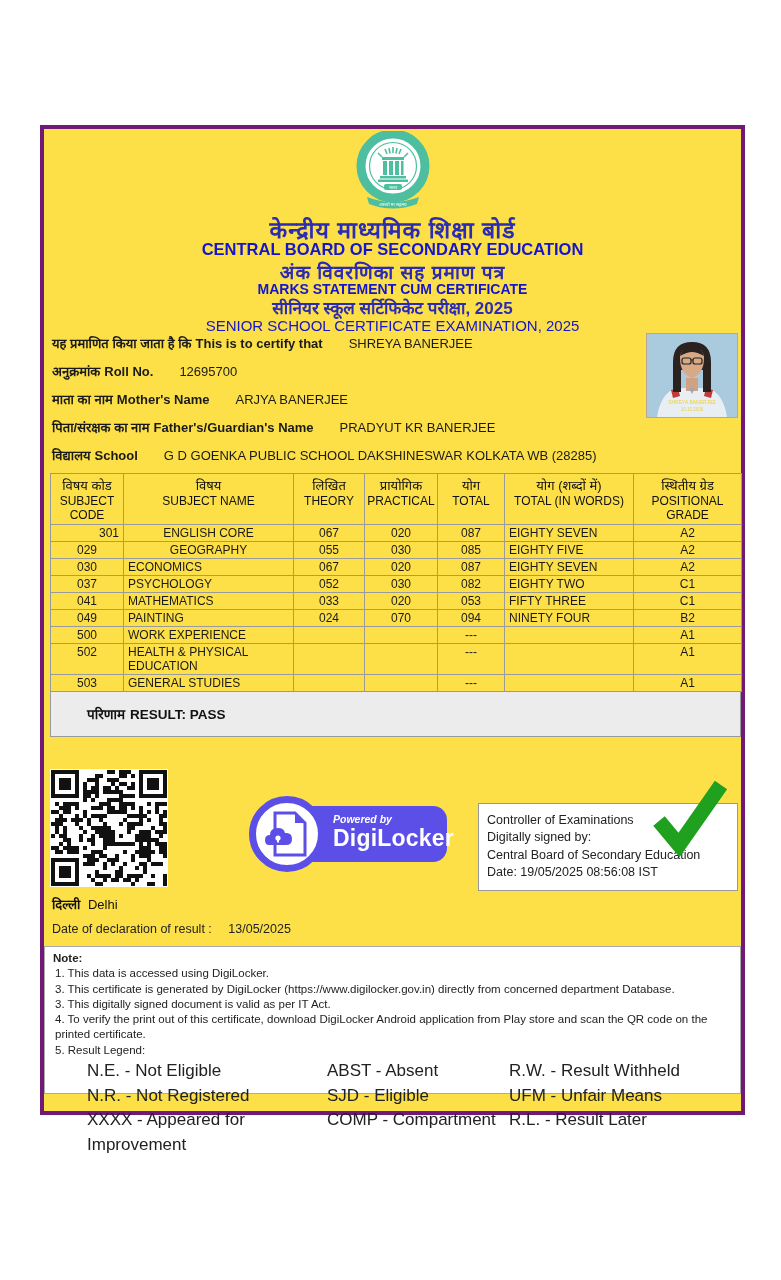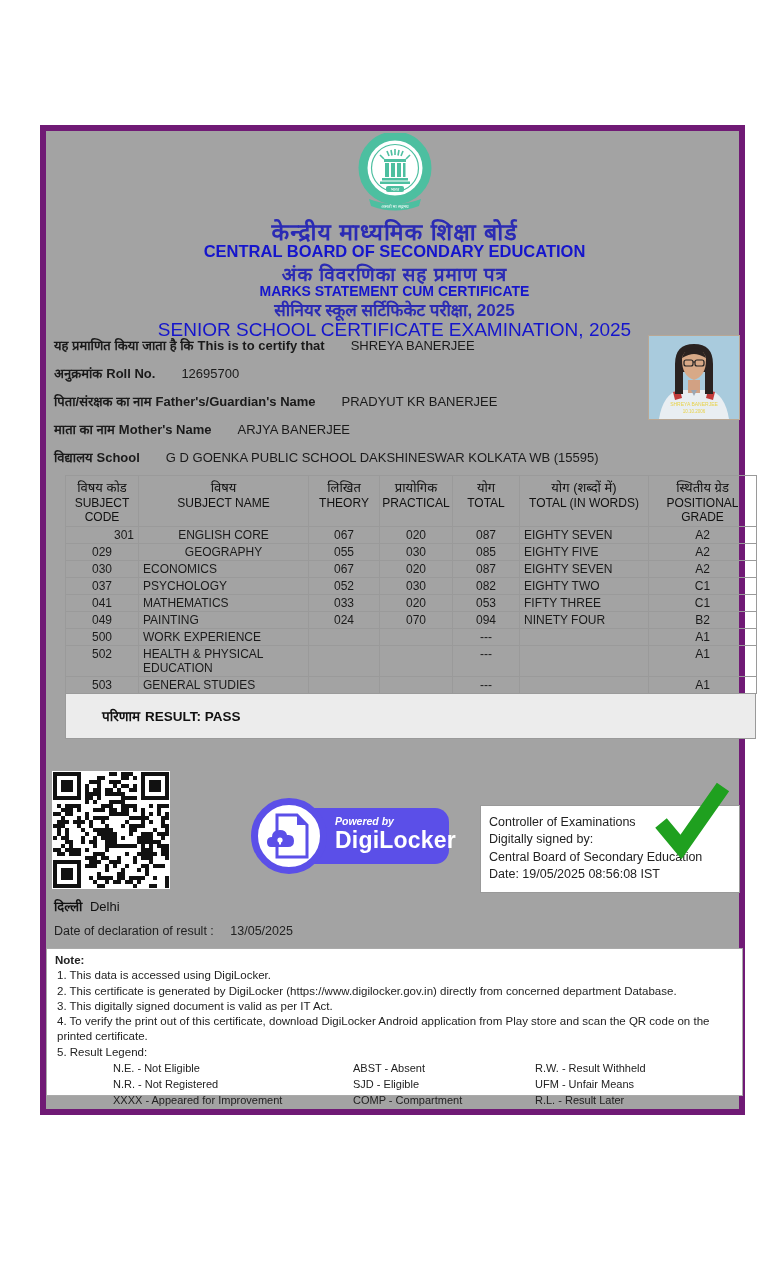--- a/index.html
+++ b/index.html
@@ -1,42 +1,42 @@
 <!DOCTYPE html>
 <html><head>
 <meta charset="utf-8">
 <style>
   * { margin:0; padding:0; box-sizing:border-box; }
   body { background:#ffffff; font-family:"Liberation Sans","DejaVu Sans",sans-serif; }
   .page { position:relative; width:781px; height:1280px; background:#fff; overflow:hidden; }
   .frame { position:absolute; left:40px; top:125px; width:705px; height:990px;
-           border:6px solid #701a75; background:#a3a3a3; }
+           border:4px solid #701a75; background:#fde047; }
 
   
   .logo-wrap { position:absolute; left:0; top:2px; width:697px; text-align:center; }
   .hdr { width:697px; text-align:center; position:absolute; left:0; }
   .hi-l1 { top:84px;  font-size:23px; font-weight:bold; color:#2b2bb4; letter-spacing:1px; }
   .en-l1 { top:111px; font-size:16.5px; font-weight:bold; color:#1515cc; }
   .hi-l2 { top:130px; font-size:19px; font-weight:bold; color:#2b2bb4; letter-spacing:1px; }
   .en-l2 { top:152px; font-size:14px; font-weight:bold; color:#1515cc; }
   .hi-l3 { top:167px; font-size:17px; font-weight:bold; color:#2b2bb4; }
-  .en-l3 { top:188px; font-size:19px; color:#1515cc; }
+  .en-l3 { top:188px; font-size:15px; color:#1515cc; }
 
   
   .details { position:absolute; left:8px; top:200px; width:590px; font-size:13px; color:#1a1a1a; }
   .drow { height:28px; display:flex; align-items:center; white-space:nowrap; }
   .dlabel { font-weight:bold; }
   .dlabel .hi { margin-right:4px; }
   .dvalue { margin-left:26px; font-weight:normal; }
 
   
   .photo { position:absolute; left:602px; top:204px; width:92px; height:85px; border:1px solid #b9a794; }
 
   
-  .table-wrap { position:absolute; left:19px; top:344px; width:691px; }
+  .table-wrap { position:absolute; left:6px; top:344px; width:691px; }
   table.marks { border-collapse:collapse; width:691px; table-layout:fixed; font-size:12px; color:#1a1a1a; }
   table.marks th, table.marks td { border:1px solid #9a9a9a; padding:1px 4px; vertical-align:top; }
   table.marks th { font-weight:normal; text-align:center; padding:2px 2px; }
   .col-hi { font-size:13px; color:#111; }
   .col-en { font-size:12px; color:#111; }
   .result-strip { width:691px; height:45px; background:#ececec; border:1px solid #9a9a9a; border-top:none;
                   display:flex; align-items:center; padding-left:36px; font-size:13.5px; font-weight:bold; color:#111; }
   .result-strip .hi { margin-right:5px; }
 
   
@@ -60,21 +60,21 @@
   .place-line { position:absolute; left:8px; top:766px; font-size:13px; color:#111; }
   .place-line .hi { font-weight:bold; margin-right:4px; }
   .decl-line { position:absolute; left:8px; top:793px; font-size:12.5px; color:#222; }
   .decl-line .val { margin-left:13px; }
 
   
   .note-box { position:absolute; left:0px; top:817px; width:697px; height:148px; border:1px solid #aaa;
               padding:4px 8px; font-size:11.5px; color:#222; line-height:1.33; background:#fff; }
   .note-title { font-weight:bold; }
   .note-line { padding-left:2px; }
-  .legend { display:flex; margin-left:58px; margin-top:1px; font-size:11px; }
+  .legend { display:flex; margin-left:34px; margin-top:1px; font-size:17px; }
   .legend .lcol { line-height:1.45; }
   .legend .lcol1 { width:240px; }
   .legend .lcol2 { width:182px; }
 </style>
 </head>
 <body>
 
 <div class="page">
   <div class="frame">
 
@@ -121,30 +121,30 @@
     <div class="details">
       <div class="drow">
         <span class="dlabel"><span class="hi">यह प्रमाणित किया जाता है कि</span><span>This is to certify that</span></span>
         <span class="dvalue">SHREYA BANERJEE</span>
       </div>
       <div class="drow">
         <span class="dlabel"><span class="hi">अनुक्रमांक</span><span>Roll No.</span></span>
         <span class="dvalue">12695700</span>
       </div>
       <div class="drow">
+        <span class="dlabel"><span class="hi">माता का नाम</span><span>Mother's Name</span></span>
+        <span class="dvalue">ARJYA BANERJEE</span>
+      </div>
+      <div class="drow">
         <span class="dlabel"><span class="hi">पिता/संरक्षक का नाम</span><span>Father's/Guardian's Name</span></span>
         <span class="dvalue">PRADYUT KR BANERJEE</span>
       </div>
       <div class="drow">
-        <span class="dlabel"><span class="hi">माता का नाम</span><span>Mother's Name</span></span>
-        <span class="dvalue">ARJYA BANERJEE</span>
-      </div>
-      <div class="drow">
         <span class="dlabel"><span class="hi">विद्यालय</span><span>School</span></span>
-        <span class="dvalue">G D GOENKA PUBLIC SCHOOL DAKSHINESWAR KOLKATA WB (15595)</span>
+        <span class="dvalue">G D GOENKA PUBLIC SCHOOL DAKSHINESWAR KOLKATA WB (28285)</span>
       </div>
     </div>
 
     <div class="photo">
       <svg width="90" height="83" viewBox="0 0 90 83">
         <rect width="90" height="83" fill="#a9cbdd"></rect>
 
         <path d="M10 83 Q14 58 30 54 L60 54 Q76 58 80 83 Z" fill="#e9eef2"></path>
         <path d="M24 56 L31 54 L33 62 L26 64 Z" fill="#c23b3b"></path>
         <path d="M66 56 L59 54 L57 62 L64 64 Z" fill="#c23b3b"></path>
@@ -737,21 +737,21 @@
     </div>
     <div class="decl-line">
       <span>Date of declaration of result :</span>
       <span class="val">13/05/2025</span>
     </div>
 
     <div class="note-box">
       <div class="note-title">Note:</div>
       <div id="note-lines">
           <div class="note-line">1. This data is accessed using DigiLocker.</div>
-          <div class="note-line">2. This certificate is generated by DigiLocker (https://www.digilocker.gov.in) directly from concerned department Database.</div>
+          <div class="note-line">3. This certificate is generated by DigiLocker (https://www.digilocker.gov.in) directly from concerned department Database.</div>
           <div class="note-line">3. This digitally signed document is valid as per IT Act.</div>
           <div class="note-line">4. To verify the print out of this certificate, download DigiLocker Android application from Play store and scan the QR code on the printed certificate.</div>
           <div class="note-line">5. Result Legend:</div>
         </div>
       <div class="legend">
         <div class="lcol lcol1" id="legend-col1">
             <div>N.E. - Not Eligible</div>
             <div>N.R. - Not Registered</div>
             <div>XXXX - Appeared for Improvement</div>
           </div>

